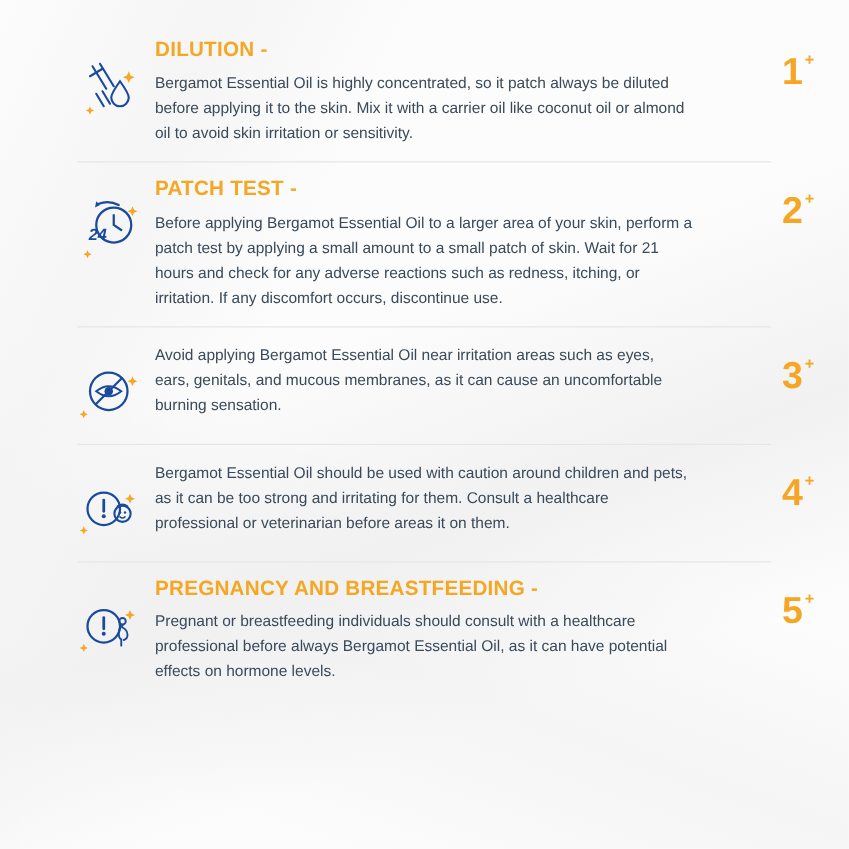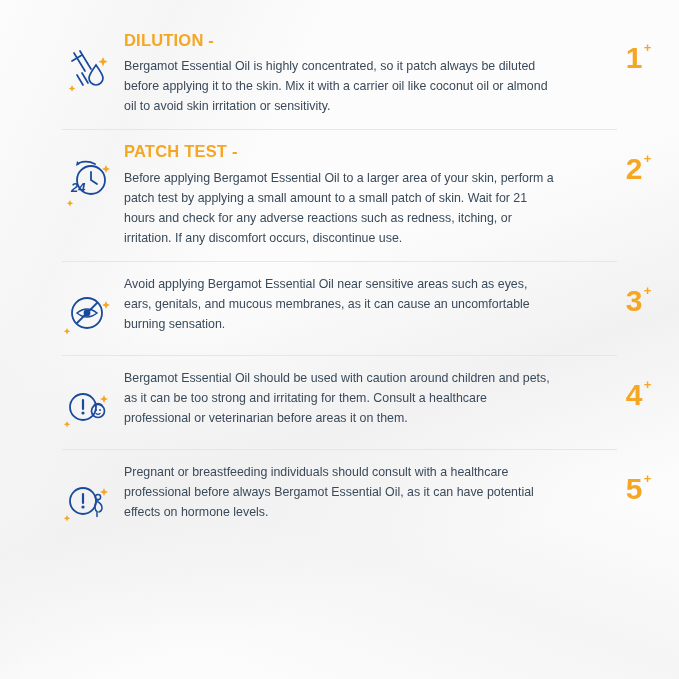--- a/index.html
+++ b/index.html
@@ -174,21 +174,21 @@
             <circle cx="29" cy="29" r="15" fill="none" stroke="#1a4a9c" stroke-width="1.8"></circle>
             <path d="M19 29 q10 -8 20 0 q-10 8 -20 0z" fill="none" stroke="#1a4a9c" stroke-width="1.6"></path>
             <circle cx="29" cy="29" r="3.4" fill="#1a4a9c"></circle>
             <line x1="19" y1="39" x2="39" y2="19" stroke="#1a4a9c" stroke-width="1.8" stroke-linecap="round"></line>
             <path class="spark" d="M48 17 l1.2 2.8 2.8 1.2 -2.8 1.2 -1.2 2.8 -1.2 -2.8 -2.8 -1.2 2.8 -1.2z"></path>
             <path class="spark" d="M9 44 l1 2.3 2.3 1 -2.3 1 -1 2.3 -1 -2.3 -2.3 -1 2.3 -1z"></path>
           </svg>
         </span>
       </div>
       <div class="text-cell">
-        <p class="body">Avoid applying Bergamot Essential Oil near sensitive areas such as eyes, ears, genitals, and mucous membranes, as it can cause an uncomfortable burning sensation.</p>
+        <p class="body">Avoid applying Bergamot Essential Oil near irritation areas such as eyes, ears, genitals, and mucous membranes, as it can cause an uncomfortable burning sensation.</p>
       </div>
       <div class="num-cell">
         <span class="num">
           <span>3</span><span class="plus">+</span>
         </span>
       </div>
     </div>
 
     <div class="row">
       <div class="icon-cell">
@@ -226,20 +226,24 @@
             <circle cx="25" cy="35" r="1.6" fill="#1a4a9c"></circle>
             <circle cx="40" cy="25" r="2.6" fill="none" stroke="#1a4a9c" stroke-width="1.5"></circle>
             <path d="M40 28.5 q-3 2 -3 6 q0 4 2 5 l0 5" fill="none" stroke="#1a4a9c" stroke-width="1.5" stroke-linecap="round"></path>
             <path d="M40 30 q4 2 4 6 q0 3 -3 4" fill="none" stroke="#1a4a9c" stroke-width="1.5" stroke-linecap="round"></path>
             <path class="spark" d="M46 16 l1.2 2.8 2.8 1.2 -2.8 1.2 -1.2 2.8 -1.2 -2.8 -2.8 -1.2 2.8 -1.2z"></path>
             <path class="spark" d="M9 43 l1 2.3 2.3 1 -2.3 1 -1 2.3 -1 -2.3 -2.3 -1 2.3 -1z"></path>
           </svg>
         </span>
       </div>
       <div class="text-cell">
+        <h3 class="heading">
+          <span>PREGNANCY AND BREASTFEEDING</span>
+          <span class="dash">-</span>
+        </h3>
         <p class="body">Pregnant or breastfeeding individuals should consult with a healthcare professional before always Bergamot Essential Oil, as it can have potential effects on hormone levels.</p>
       </div>
       <div class="num-cell">
         <span class="num">
           <span>5</span><span class="plus">+</span>
         </span>
       </div>
     </div>
 
   </div>

